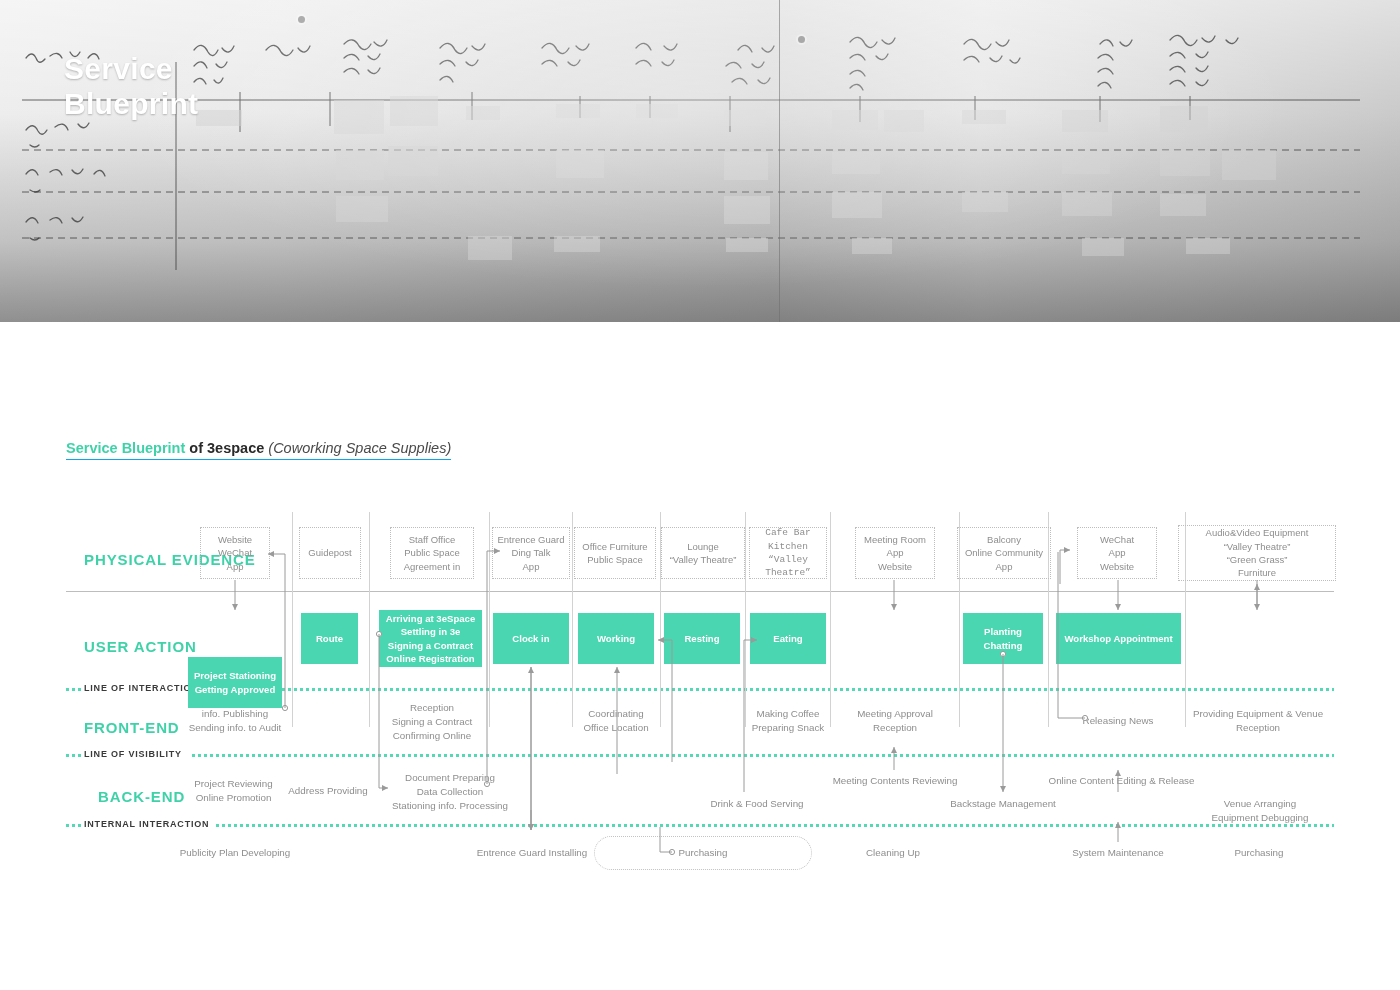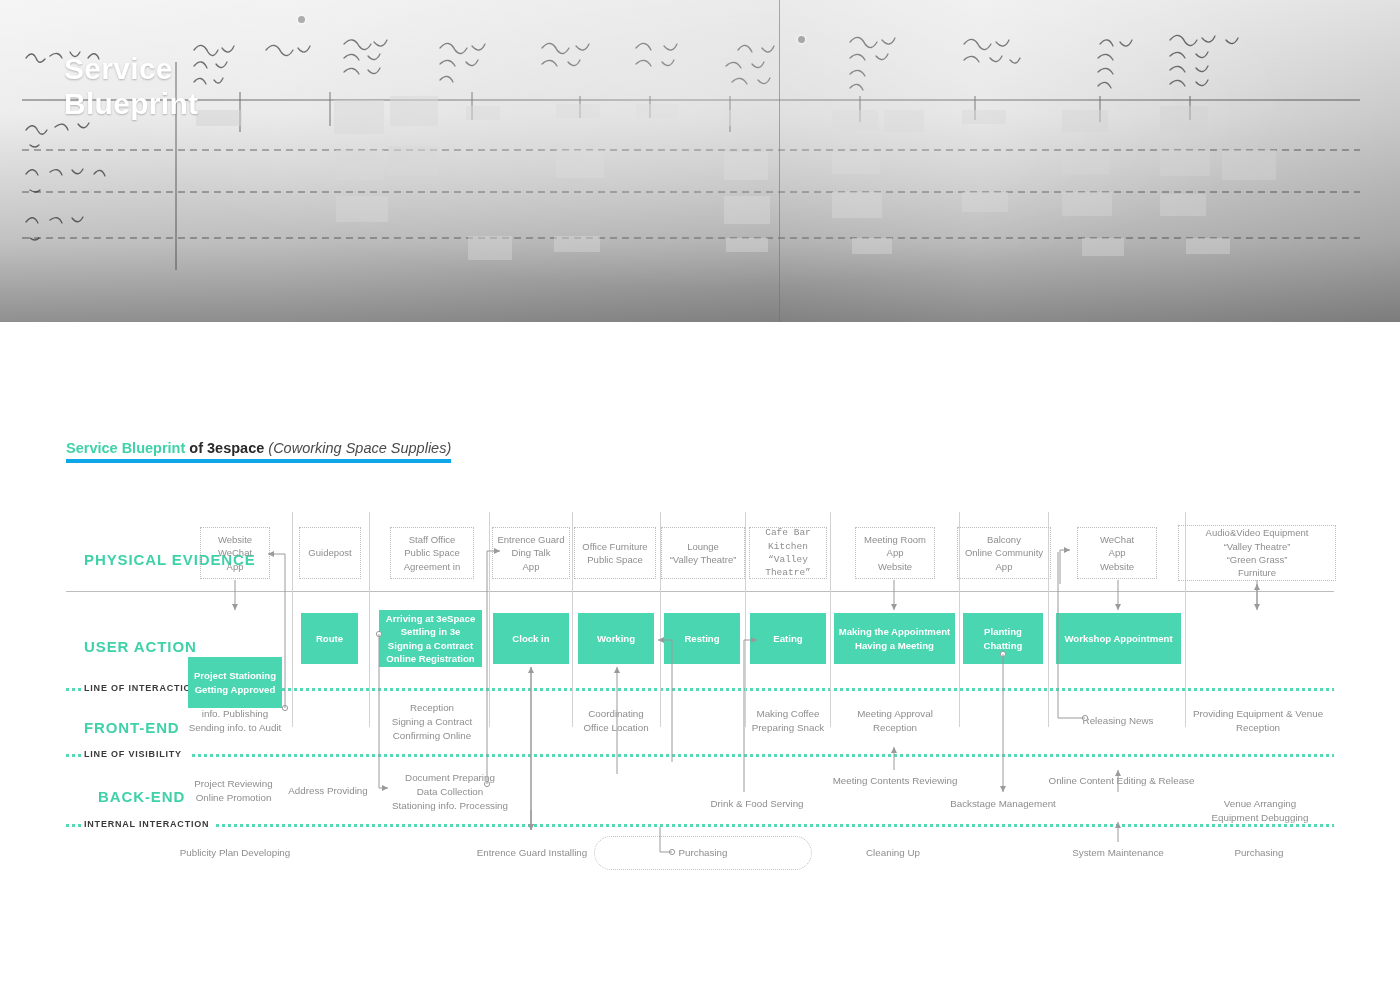--- a/index.html
+++ b/index.html
@@ -51,21 +51,21 @@
   .sketch svg { width:100%; height:100%; display:block; }
 
   
   .blueprint {
     position:absolute; left:0; top:322px; width:1400px; height:668px;
     background:#fff;
   }
   .bp-title {
     position:absolute; left:66px; top:118px;
     font-size:14.5px; white-space:nowrap;
-    border-bottom:4px solid #0ea5e9;
+    border-bottom:1px solid #0ea5e9;
     padding-bottom:3px;
   }
   .bp-title .t1 { color:#3fd2a8; font-weight:bold; }
   .bp-title .t2 { color:#2a2a2a; font-weight:bold; }
   .bp-title .t3 { color:#4a4a4a; font-style:italic; font-weight:normal; }
 
   .grid-wrap { position:absolute; left:0; top:0; width:1400px; height:668px; }
 
   .row-label {
     position:absolute; left:84px;
@@ -322,22 +322,20 @@
 Getting Approved</div>
     <div class="ua-box" style="left:301px;top:291px;width:57px;height:51px;">Route</div>
     <div class="ua-box" style="left:379px;top:288px;width:103px;height:57px;">Arriving at 3eSpace
 Settling in 3e
 Signing a Contract
 Online Registration</div>
     <div class="ua-box" style="left:493px;top:291px;width:76px;height:51px;">Clock in</div>
     <div class="ua-box" style="left:578px;top:291px;width:76px;height:51px;">Working</div>
     <div class="ua-box" style="left:664px;top:291px;width:76px;height:51px;">Resting</div>
     <div class="ua-box" style="left:750px;top:291px;width:76px;height:51px;">Eating</div>
-    <div class="ua-box" style="left:834px;top:291px;width:121px;height:51px;">Making the Appointment
-Having a Meeting</div>
     <div class="ua-box" style="left:963px;top:291px;width:80px;height:51px;">Planting
 Chatting</div>
     <div class="ua-box" style="left:1056px;top:291px;width:125px;height:51px;">Workshop Appointment</div>
 
     <div class="txt" style="left:170px;top:385px;width:130px;">info. Publishing
 Sending info. to Audit</div>
     <div class="txt" style="left:372px;top:379px;width:120px;">Reception
 Signing a Contract
 Confirming Online</div>
     <div class="txt" style="left:561px;top:385px;width:110px;">Coordinating

